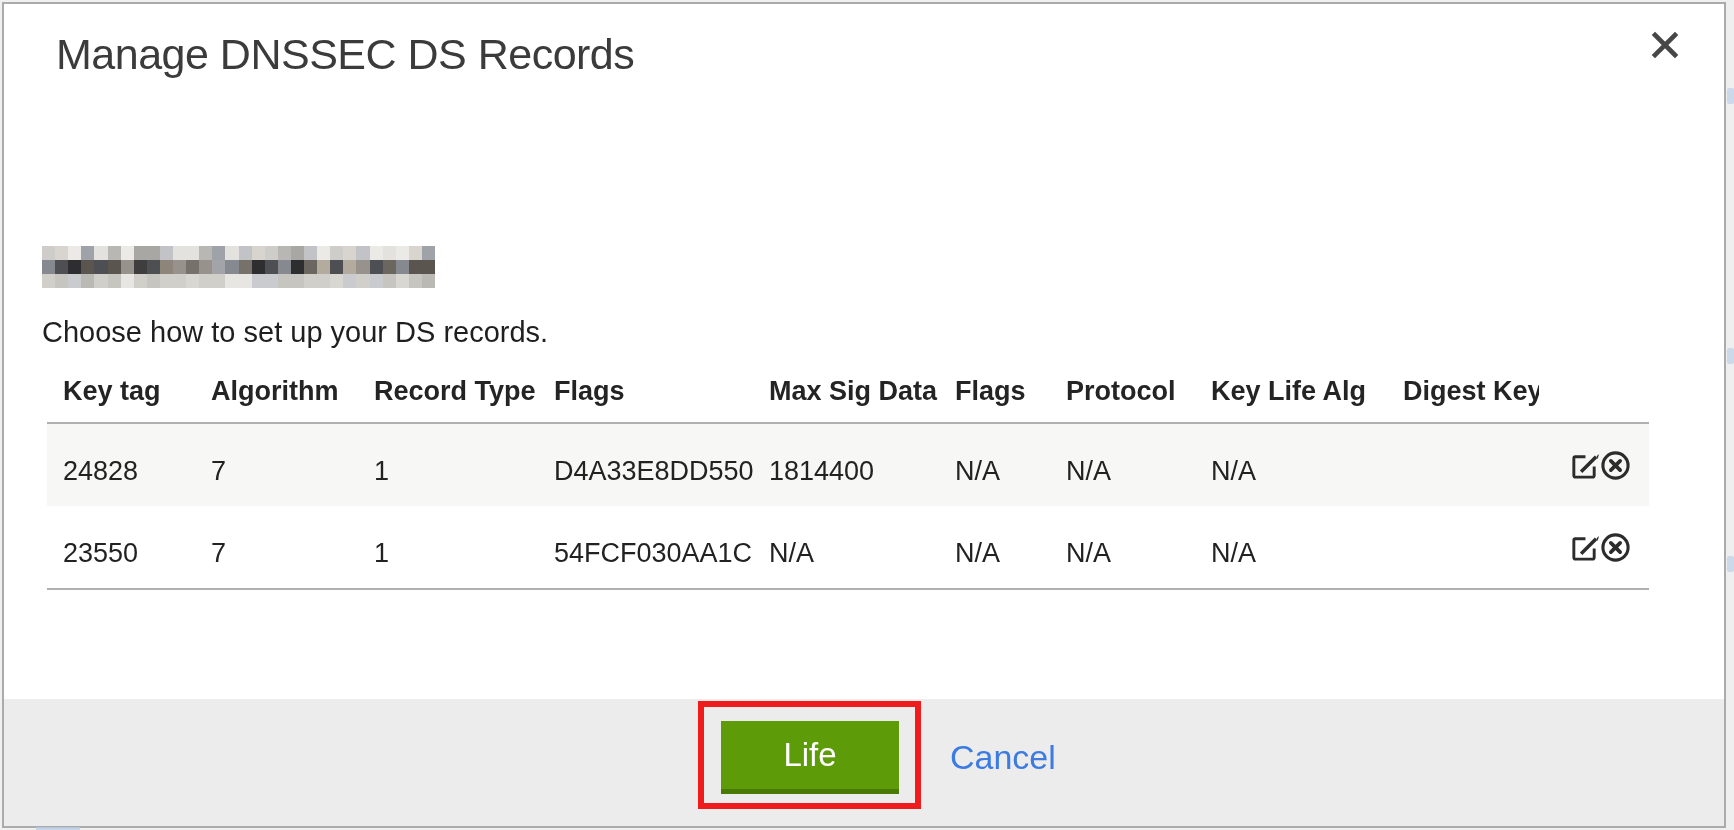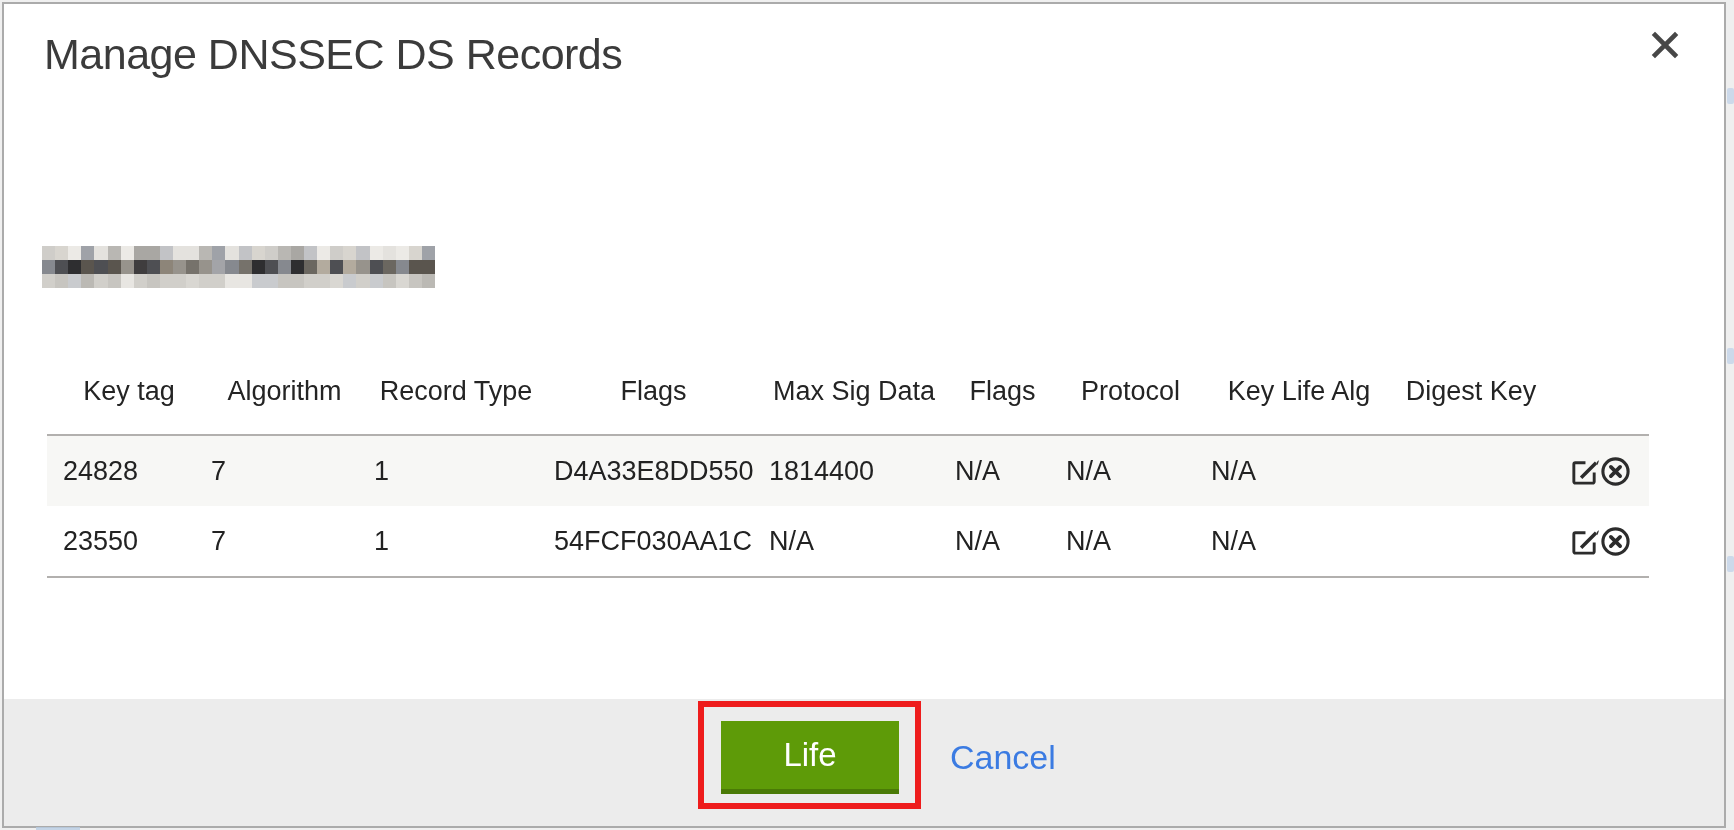--- a/index.html
+++ b/index.html
@@ -11,21 +11,21 @@
   }
   .modal{
     position:absolute;left:2px;top:2px;width:1720px;height:822px;
     background:#ffffff;border:2px solid #ababab;box-sizing:content-box;
   }
   .page-sliver{position:absolute;right:0;top:0;width:8px;height:830px;background:#efefef;}
   .sliver-mark{position:absolute;right:0;width:7px;height:16px;background:#ccd9ea;border-radius:2px;}
   .under-specks{position:absolute;left:36px;bottom:0;height:3px;width:44px;background:#b9cde4;opacity:.8;}
 
   .title{
-    position:absolute;left:40px;top:26px;
+    position:absolute;left:52px;top:26px;
     font-size:43px;font-weight:300;color:#3b3b3b;letter-spacing:-.5px;
   }
   .close-btn{
     position:absolute;left:1642px;top:22px;width:38px;height:38px;
     cursor:pointer;display:flex;align-items:center;justify-content:center;
   }
 
   .redacted{
     position:absolute;left:38px;top:242px;width:393px;height:42px;
     display:grid;grid-template-columns:repeat(30,1fr);grid-template-rows:repeat(3,1fr);
@@ -36,26 +36,26 @@
     position:absolute;left:38px;top:312px;
     font-size:29px;color:#1f1f1f;
   }
 
   .ds-table{
     position:absolute;left:43px;top:360px;width:1602px;
     border-collapse:collapse;table-layout:fixed;
     font-size:27px;color:#222;
   }
   .ds-table th{
-    font-weight:normal;text-align:center;padding:0 0 16px 16px;height:54px;
+    font-weight:bold;text-align:left;padding:0 0 4px 16px;height:54px;
     border-bottom:2px solid #b2b0ae;font-size:27px;color:#242424;
     overflow:hidden;white-space:nowrap;
   }
   .ds-table td{
-    padding:0 0 0 16px;height:70px;overflow:hidden;white-space:nowrap;
+    padding:12px 0 0 16px;height:70px;overflow:hidden;white-space:nowrap;
   }
   .ds-table tbody tr:nth-child(odd){background:#f7f7f5;}
   .ds-table tbody tr:last-child td{border-bottom:2px solid #b2b0ae;}
   .actions-cell{text-align:right;padding:0 18px 0 0 !important;}
   .icon-btn{display:inline-block;vertical-align:middle;cursor:pointer;line-height:0;}
 
   .add-btn{
     position:absolute;left:43px;top:568px;
     background:#fff;border:3px solid #67a118;color:#57991c;
     font-size:28px;padding:10px 22px;cursor:pointer;
@@ -186,20 +186,21 @@
       <div style="background: rgb(217, 215, 210);"></div>
       <div style="background: rgb(201, 203, 206);"></div>
       <div style="background: rgb(209, 207, 202);"></div>
       <div style="background: rgb(201, 203, 206);"></div>
       <div style="background: rgb(199, 197, 192);"></div>
       <div style="background: rgb(217, 215, 210);"></div>
       <div style="background: rgb(199, 197, 192);"></div>
       <div style="background: rgb(187, 185, 180);"></div>
     </div>
 
+  <div class="subtitle">Choose how to set up your DS records.</div>
 
   <table class="ds-table">
     <colgroup>
       <col style="width:148px">
         <col style="width:163px">
         <col style="width:180px">
       <col style="width:215px">
         <col style="width:186px">
         <col style="width:111px">
       <col style="width:145px">

